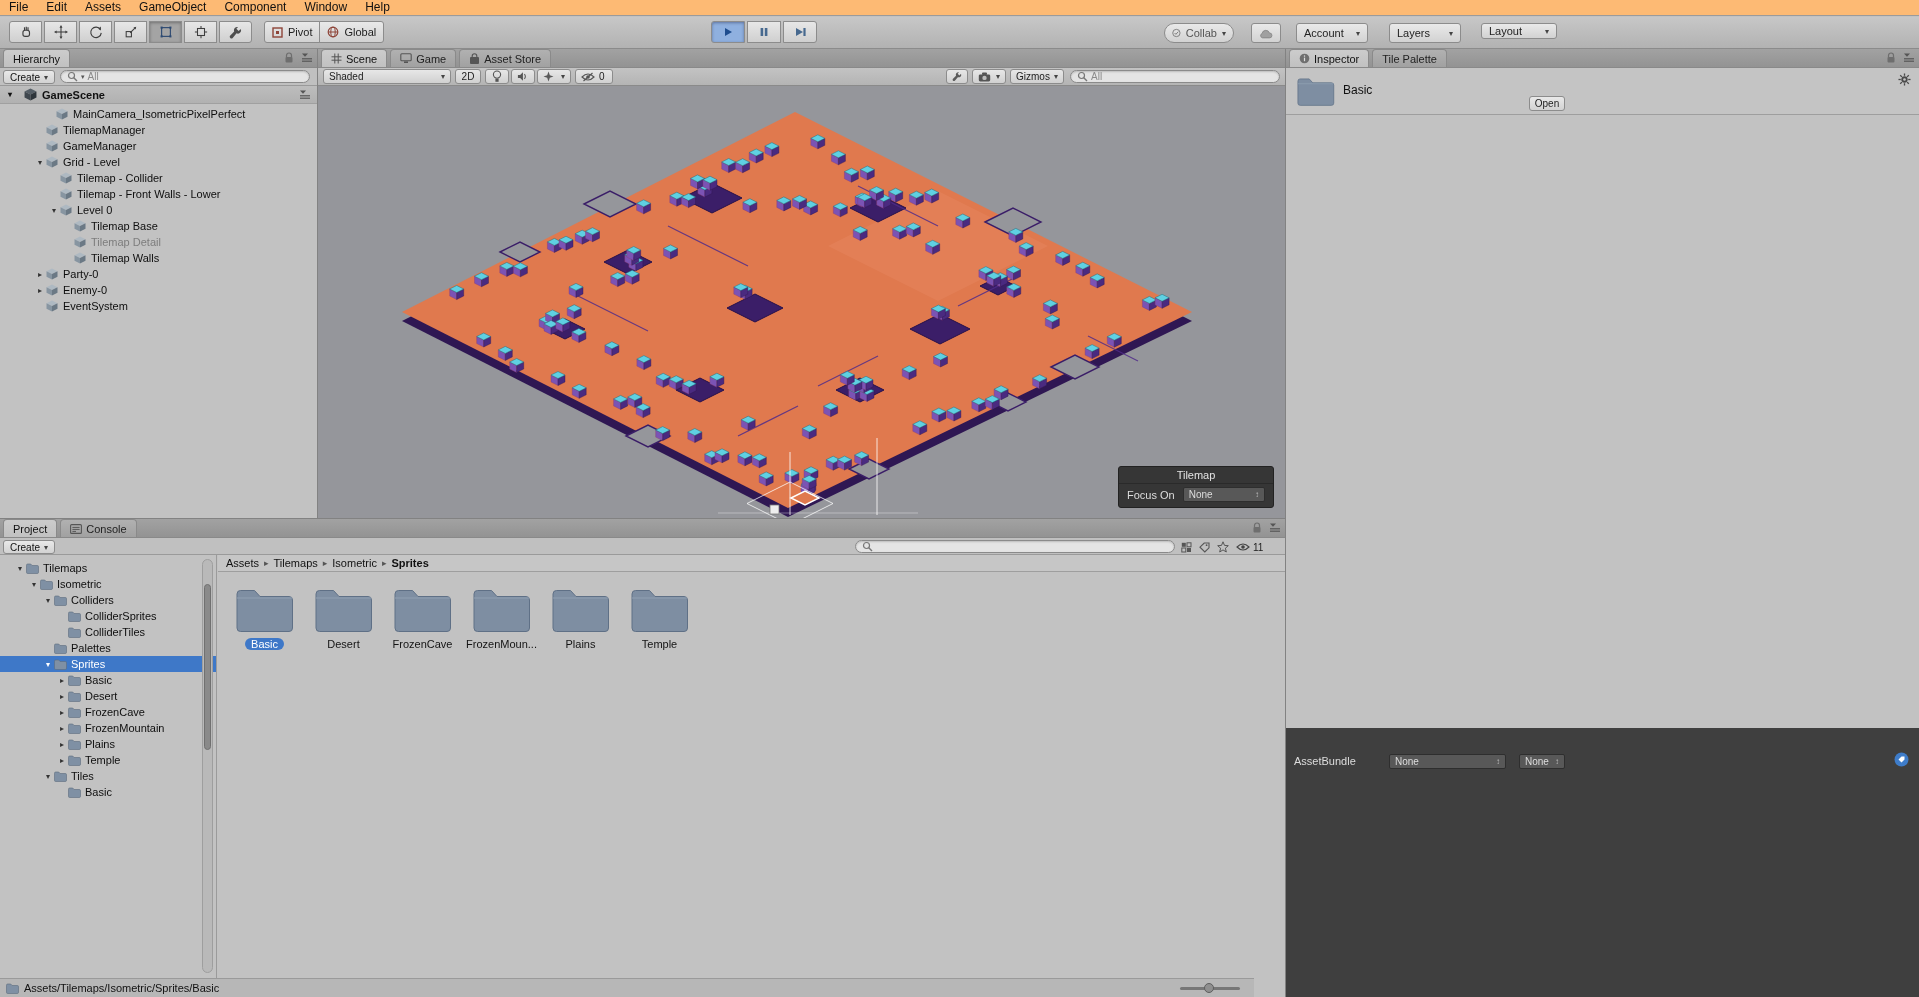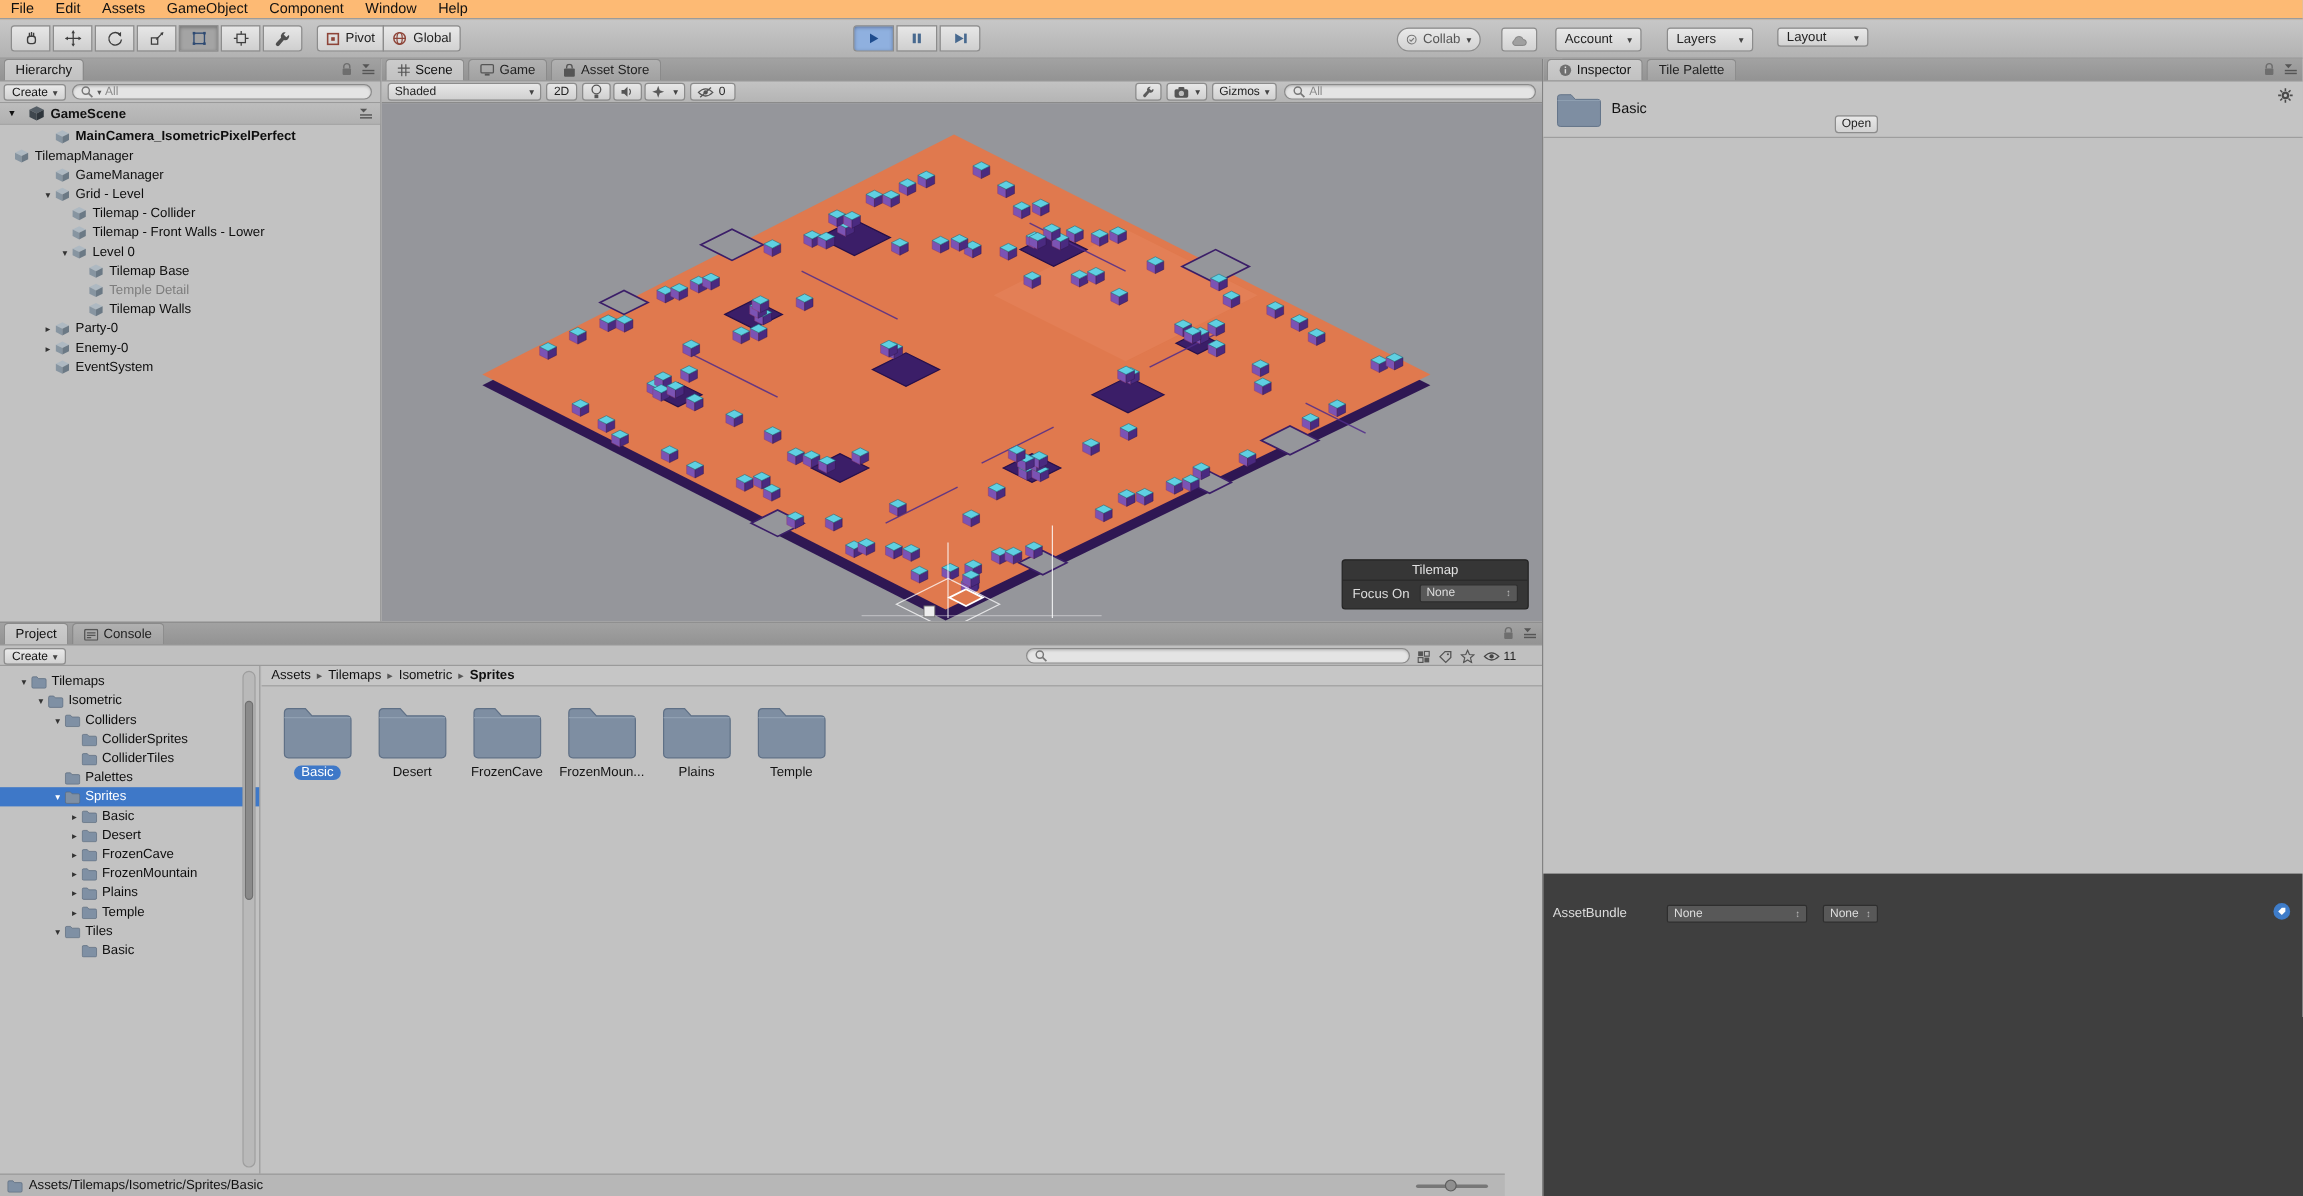--- a/index.html
+++ b/index.html
@@ -296,51 +296,51 @@
     <span style="margin-left:5px;">GameScene</span>
     <span style="position:absolute;right:6px;top:4px;">
       <svg width="12" height="10" viewBox="0 0 12 10">
           <polygon points="1,0.6 7,0.6 4,3.8" fill="#555"></polygon>
           <rect x="1" y="5.2" width="10" height="1.2" fill="#555"></rect>
           <rect x="1" y="7.6" width="10" height="1.2" fill="#555"></rect>
         </svg>
     </span>
   </div>
   <div id="hierarchy-tree" style="padding-top:2px;">
-      <div class="trow" style="padding-left: 34px; font-weight: bold;">
+      <div class="trow" style="padding-left: 44px;">
         <div class="tri"></div>
         <div class="obj-icon">
           <svg width="12" height="12" viewBox="0 0 12 12">
             <polygon points="6,0.5 11.5,3.2 6,6 0.5,3.2" fill="#aeb9c2"></polygon>
             <polygon points="0.5,3.2 6,6 6,11.5 0.5,8.7" fill="#8795a1"></polygon>
             <polygon points="6,6 11.5,3.2 11.5,8.7 6,11.5" fill="#6b7985"></polygon>
           </svg>
         </div>
         <div class="lbl">MainCamera_IsometricPixelPerfect</div>
-      </div>
-      <div class="trow" style="">
-        <div class="tri"></div>
-        <div class="obj-icon">
-          <svg width="12" height="12" viewBox="0 0 12 12">
-            <polygon points="6,0.5 11.5,3.2 6,6 0.5,3.2" fill="#aeb9c2"></polygon>
-            <polygon points="0.5,3.2 6,6 6,11.5 0.5,8.7" fill="#8795a1"></polygon>
-            <polygon points="6,6 11.5,3.2 11.5,8.7 6,11.5" fill="#6b7985"></polygon>
-          </svg>
-        </div>
-        <div class="lbl">TilemapManager</div>
       </div>
       <div class="trow" style="padding-left: 34px;">
         <div class="tri"></div>
         <div class="obj-icon">
           <svg width="12" height="12" viewBox="0 0 12 12">
             <polygon points="6,0.5 11.5,3.2 6,6 0.5,3.2" fill="#aeb9c2"></polygon>
             <polygon points="0.5,3.2 6,6 6,11.5 0.5,8.7" fill="#8795a1"></polygon>
             <polygon points="6,6 11.5,3.2 11.5,8.7 6,11.5" fill="#6b7985"></polygon>
           </svg>
         </div>
+        <div class="lbl">TilemapManager</div>
+      </div>
+      <div class="trow" style="padding-left: 34px;">
+        <div class="tri"></div>
+        <div class="obj-icon">
+          <svg width="12" height="12" viewBox="0 0 12 12">
+            <polygon points="6,0.5 11.5,3.2 6,6 0.5,3.2" fill="#aeb9c2"></polygon>
+            <polygon points="0.5,3.2 6,6 6,11.5 0.5,8.7" fill="#8795a1"></polygon>
+            <polygon points="6,6 11.5,3.2 11.5,8.7 6,11.5" fill="#6b7985"></polygon>
+          </svg>
+        </div>
         <div class="lbl">GameManager</div>
       </div>
       <div class="trow" style="padding-left: 34px;">
         <div class="tri">▾</div>
         <div class="obj-icon">
           <svg width="12" height="12" viewBox="0 0 12 12">
             <polygon points="6,0.5 11.5,3.2 6,6 0.5,3.2" fill="#aeb9c2"></polygon>
             <polygon points="0.5,3.2 6,6 6,11.5 0.5,8.7" fill="#8795a1"></polygon>
             <polygon points="6,6 11.5,3.2 11.5,8.7 6,11.5" fill="#6b7985"></polygon>
           </svg>
@@ -393,21 +393,21 @@
       </div>
       <div class="trow disabled" style="padding-left: 62px;">
         <div class="tri"></div>
         <div class="obj-icon">
           <svg width="12" height="12" viewBox="0 0 12 12">
             <polygon points="6,0.5 11.5,3.2 6,6 0.5,3.2" fill="#aeb9c2"></polygon>
             <polygon points="0.5,3.2 6,6 6,11.5 0.5,8.7" fill="#8795a1"></polygon>
             <polygon points="6,6 11.5,3.2 11.5,8.7 6,11.5" fill="#6b7985"></polygon>
           </svg>
         </div>
-        <div class="lbl">Temple Detail</div>
+        <div class="lbl">Tilemap Detail</div>
       </div>
       <div class="trow" style="padding-left: 62px;">
         <div class="tri"></div>
         <div class="obj-icon">
           <svg width="12" height="12" viewBox="0 0 12 12">
             <polygon points="6,0.5 11.5,3.2 6,6 0.5,3.2" fill="#aeb9c2"></polygon>
             <polygon points="0.5,3.2 6,6 6,11.5 0.5,8.7" fill="#8795a1"></polygon>
             <polygon points="6,6 11.5,3.2 11.5,8.7 6,11.5" fill="#6b7985"></polygon>
           </svg>
         </div>

